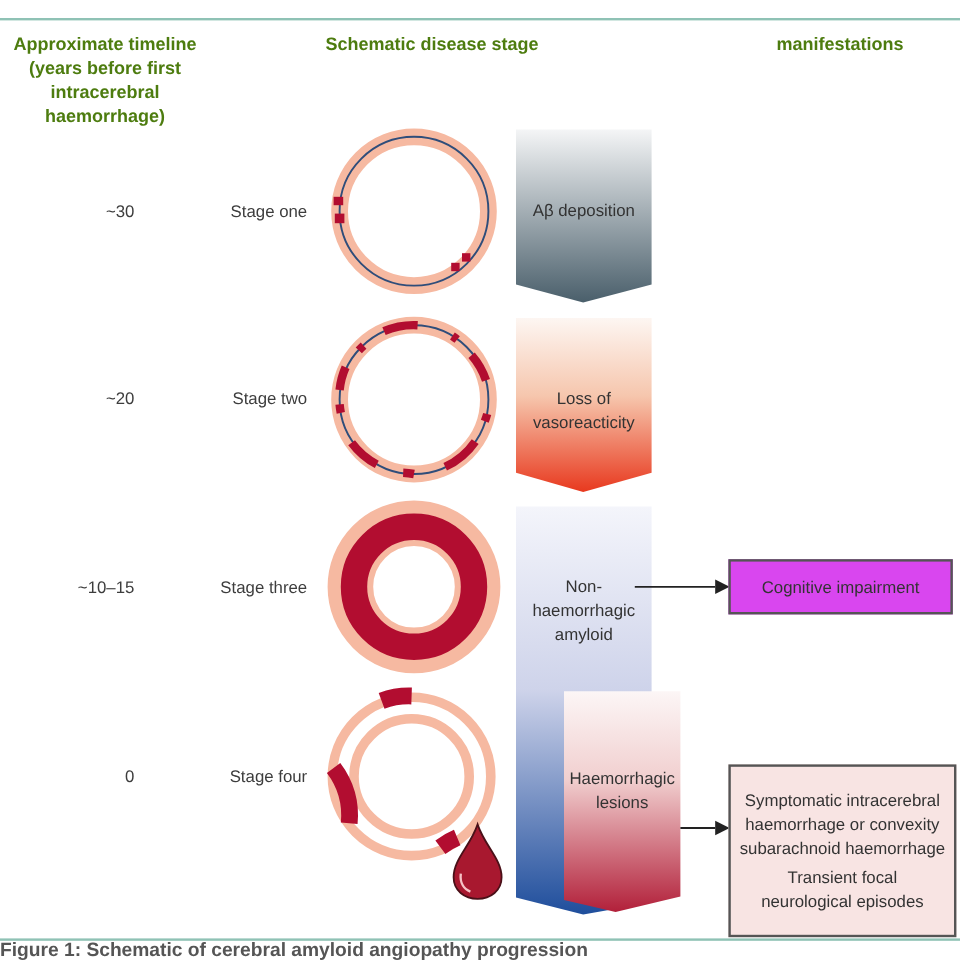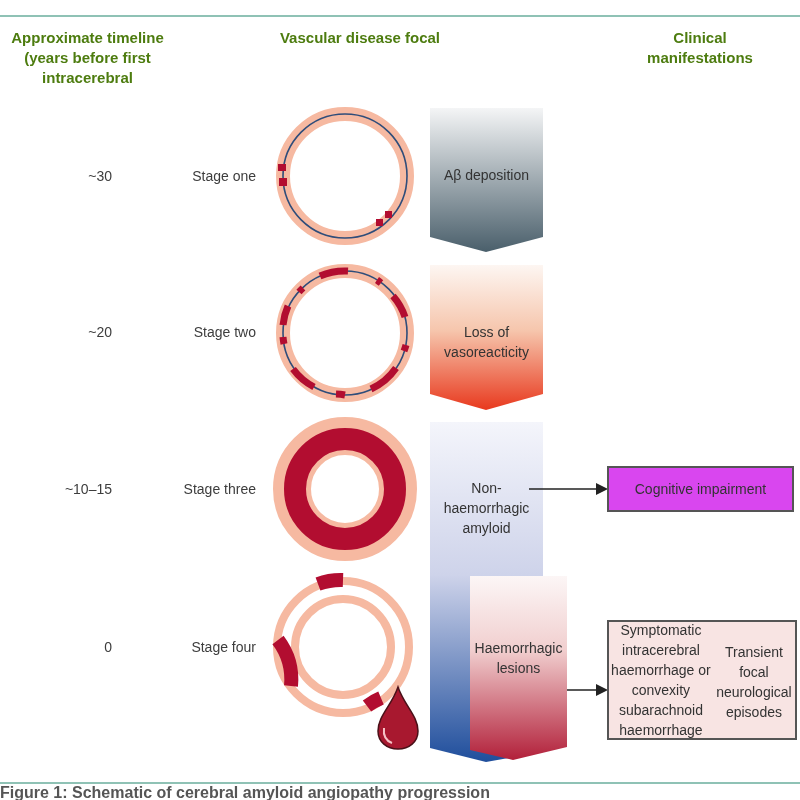--- a/index.html
+++ b/index.html
@@ -19,24 +19,24 @@
 </head>
 <body>
 
 <div class="rule" style="top:15px;"></div>
 <div class="rule" style="top:782px;"></div>
 
 <div class="hdr" style="left:0;top:28px;width:175px;">
   <div>Approximate timeline</div>
   <div>(years before first</div>
   <div>intracerebral</div>
+  <div>haemorrhage)</div>
 </div>
-<div class="hdr" style="left:240px;top:28px;width:240px;">Vascular disease focal</div>
+<div class="hdr" style="left:240px;top:28px;width:240px;">Schematic disease stage</div>
 <div class="hdr" style="left:630px;top:28px;width:140px;">
-  <div>Clinical</div>
   <div>manifestations</div>
 </div>
 
 <div class="lbl yr" style="top:168px;">~30</div>
 <div class="lbl stg" style="top:168px;">Stage one</div>
 <div class="lbl yr" style="top:324px;">~20</div>
 <div class="lbl stg" style="top:324px;">Stage two</div>
 <div class="lbl yr" style="top:481px;">~10–15</div>
 <div class="lbl stg" style="top:481px;">Stage three</div>
 <div class="lbl yr" style="top:639px;">0</div>
@@ -136,21 +136,21 @@
   <div>amyloid</div>
 </div>
 <div class="chev-text" style="left:470px;top:638px;width:97px;">
   <div>Haemorrhagic</div>
   <div>lesions</div>
 </div>
 
 <div class="box" style="left:607px;top:466px;width:187px;height:46px;background:#d946ef;">
   <span>Cognitive impairment</span>
 </div>
-<div class="box" style="left:607px;top:620px;width:190px;height:120px;background:#f8e4e3;flex-direction:row;">
+<div class="box" style="left:607px;top:637px;width:190px;height:144px;background:#f8e4e3;flex-direction:column;">
   <div>
     <div>Symptomatic intracerebral</div>
     <div>haemorrhage or convexity</div>
     <div>subarachnoid haemorrhage</div>
   </div>
   <div style="margin-top:4px;">
     <div>Transient focal</div>
     <div>neurological episodes</div>
   </div>
 </div>

